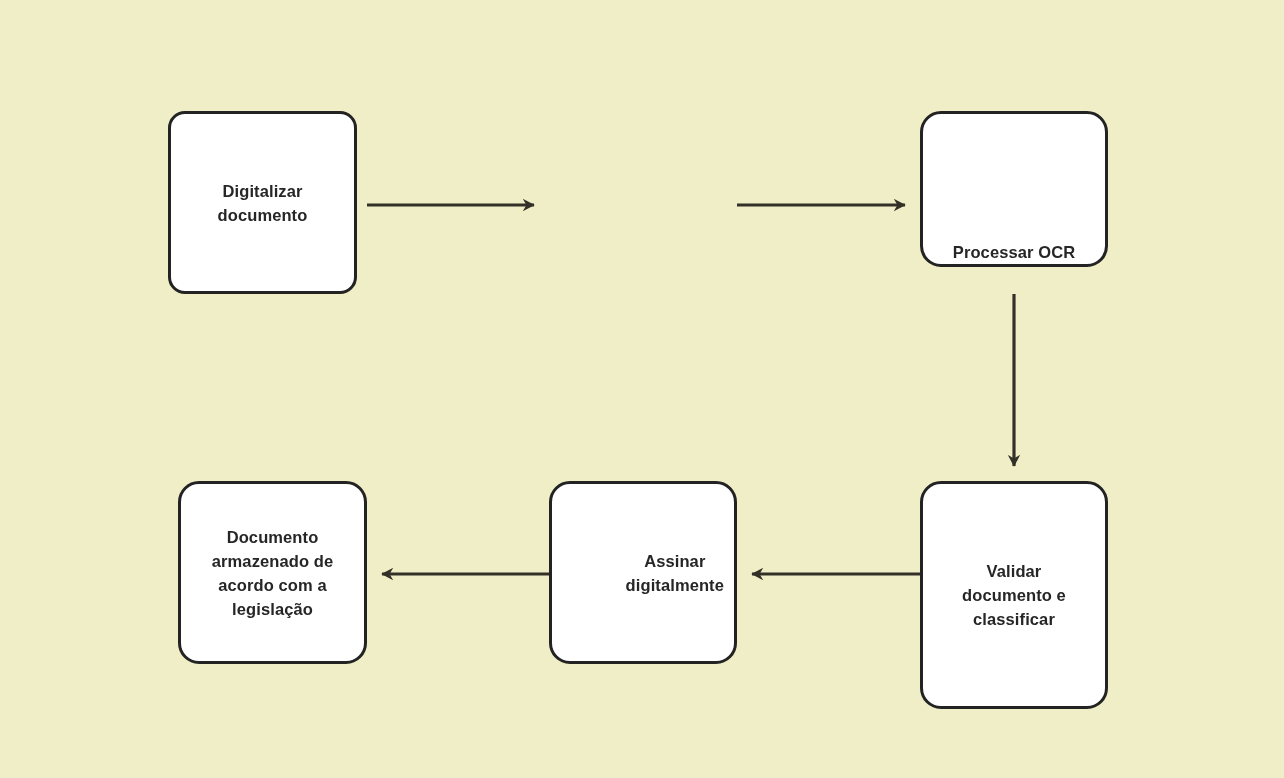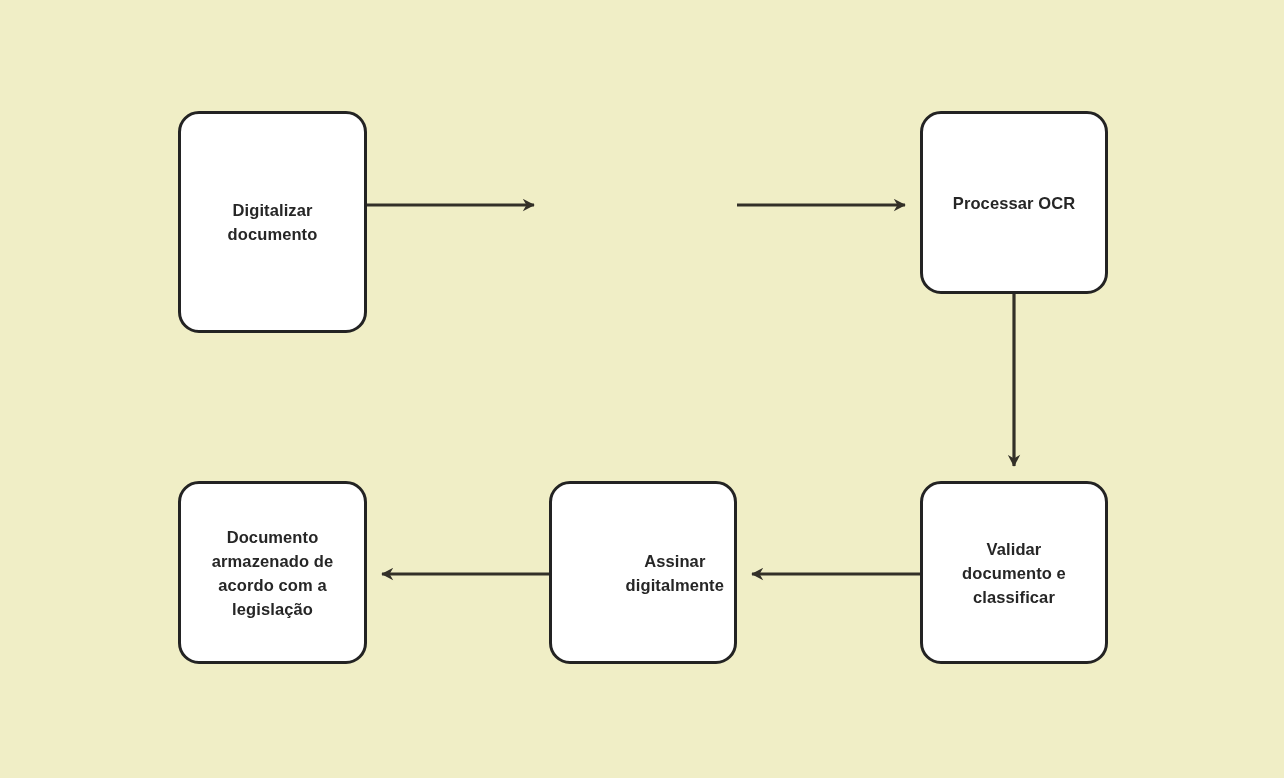--- a/index.html
+++ b/index.html
@@ -44,24 +44,24 @@
     font-size: 16.5px;
     font-weight: bold;
     line-height: 24px;
     color: #262626;
     text-align: center;
     white-space: pre-line;
     padding: 0 10px;
     letter-spacing: 0.1px;
   }
   
-  #node-digitalizar      { left: 178px; top: 111px; width: 189px; height: 222px; }
+  #node-digitalizar      { left: 168px; top: 111px; width: 189px; height: 183px; border-radius: 17px; }
   #node-filtros          { left: 549px; top: 111px; width: 188px; height: 183px; }
-  #node-ocr              { left: 920px; top: 111px; width: 188px; height: 183px; }
-  #node-validar          { left: 920px; top: 481px; width: 188px; height: 183px; }
+  #node-ocr              { left: 920px; top: 111px; width: 188px; height: 156px; align-items: flex-end; }
+  #node-validar          { left: 920px; top: 481px; width: 188px; height: 228px; }
   #node-assinar          { left: 549px; top: 481px; width: 188px; height: 183px; justify-content: flex-end; }
   #node-armazenado       { left: 178px; top: 481px; width: 189px; height: 183px; }
 </style>
 </head>
 <body>
 
 <div id="flowchart-canvas">
 
   <svg id="edge-layer" viewBox="0 0 1284 778" width="1284" height="778" xmlns="http://www.w3.org/2000/svg">
     <defs>

